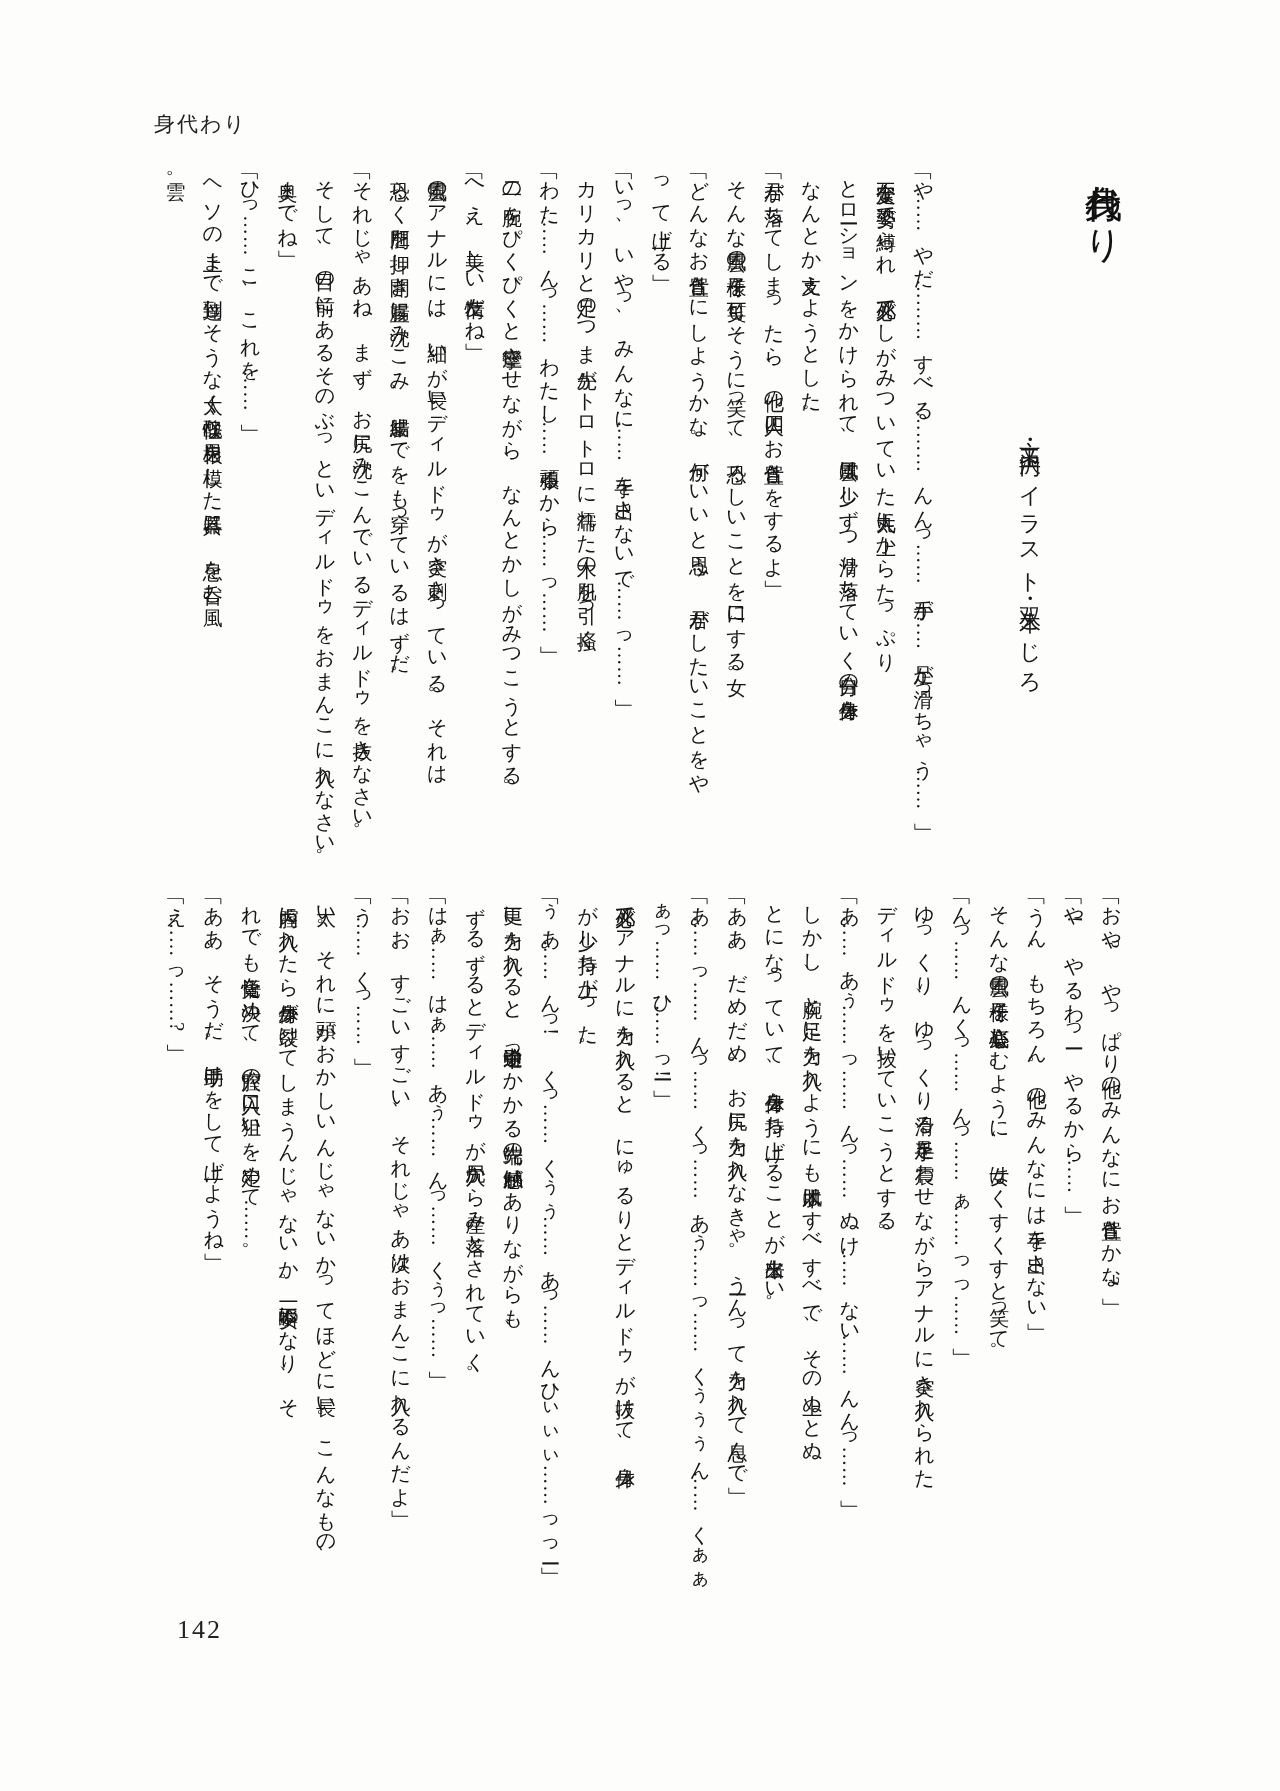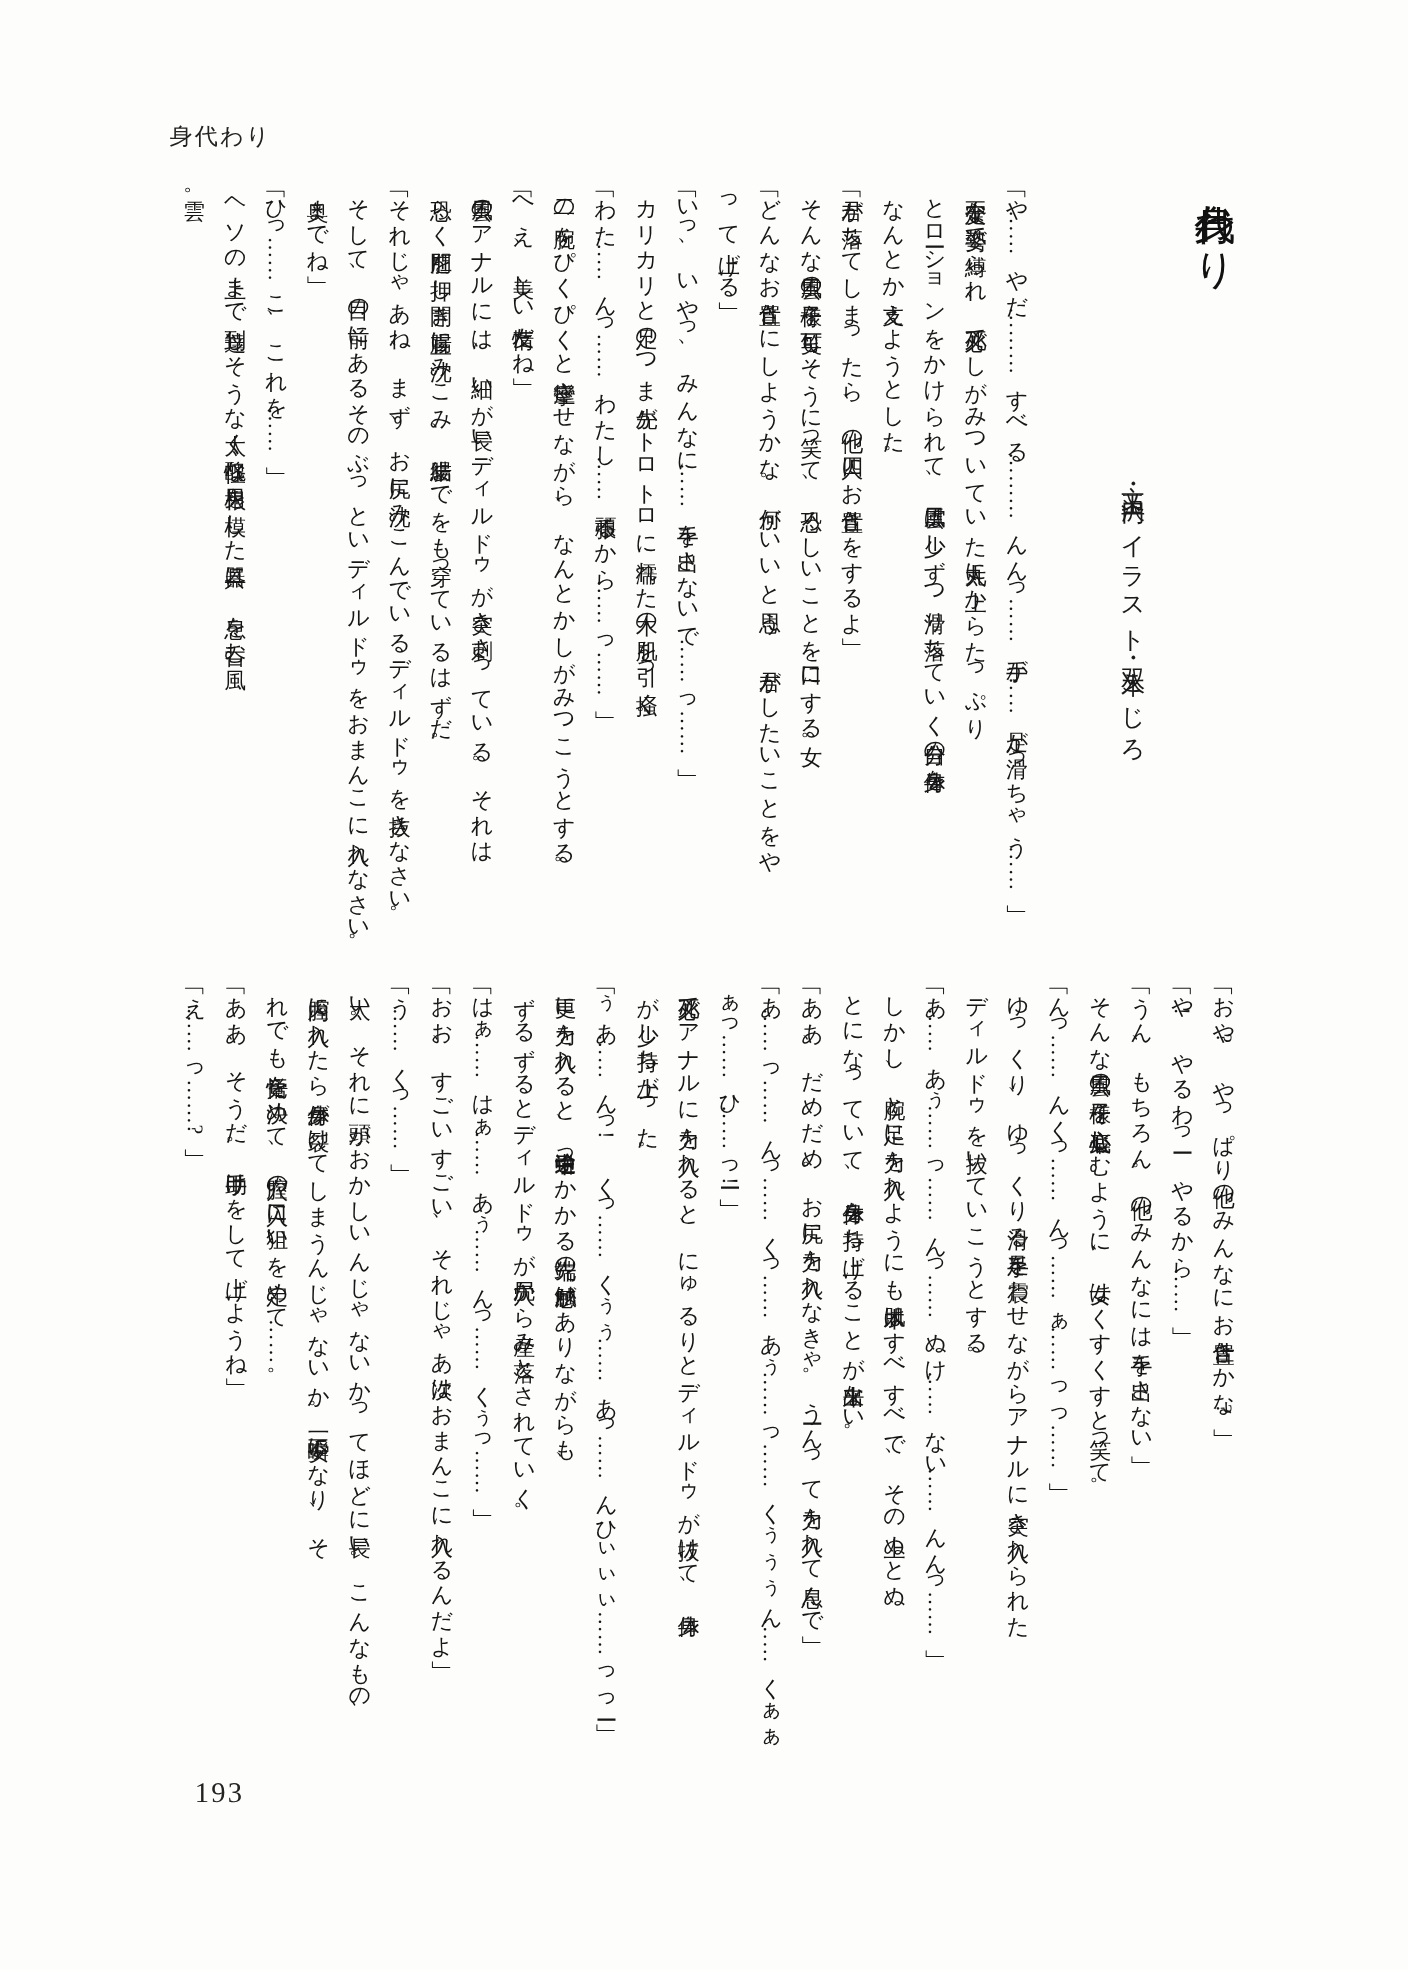--- a/index.html
+++ b/index.html
@@ -103,15 +103,15 @@
       <p>「はぁ……はぁ……あぅ……んっ……くぅっ……」</p>
       <p>「おお、すごいすごい、それじゃあ次はおまんこに入れるんだよ」</p>
       <p>「う……くっ……」</p>
       <p>太い。それに頭がおかしいんじゃないかってほどに長い。こんなもの、</p>
       <p>膣内に入れたら身体が裂けてしまうんじゃないか。一瞬不安になり、そ</p>
       <p>れでも覚悟を決めて、膣穴の入口に狙いを定めて……。</p>
       <p>「ああ、そうだ。手助けをして上げようね」</p>
       <p>「え……っ……?」</p>
     </div>
 
-  <div class="pagenum">193</div>
+  <div class="pagenum">142</div>
 
 </div>
 
 </body></html>

